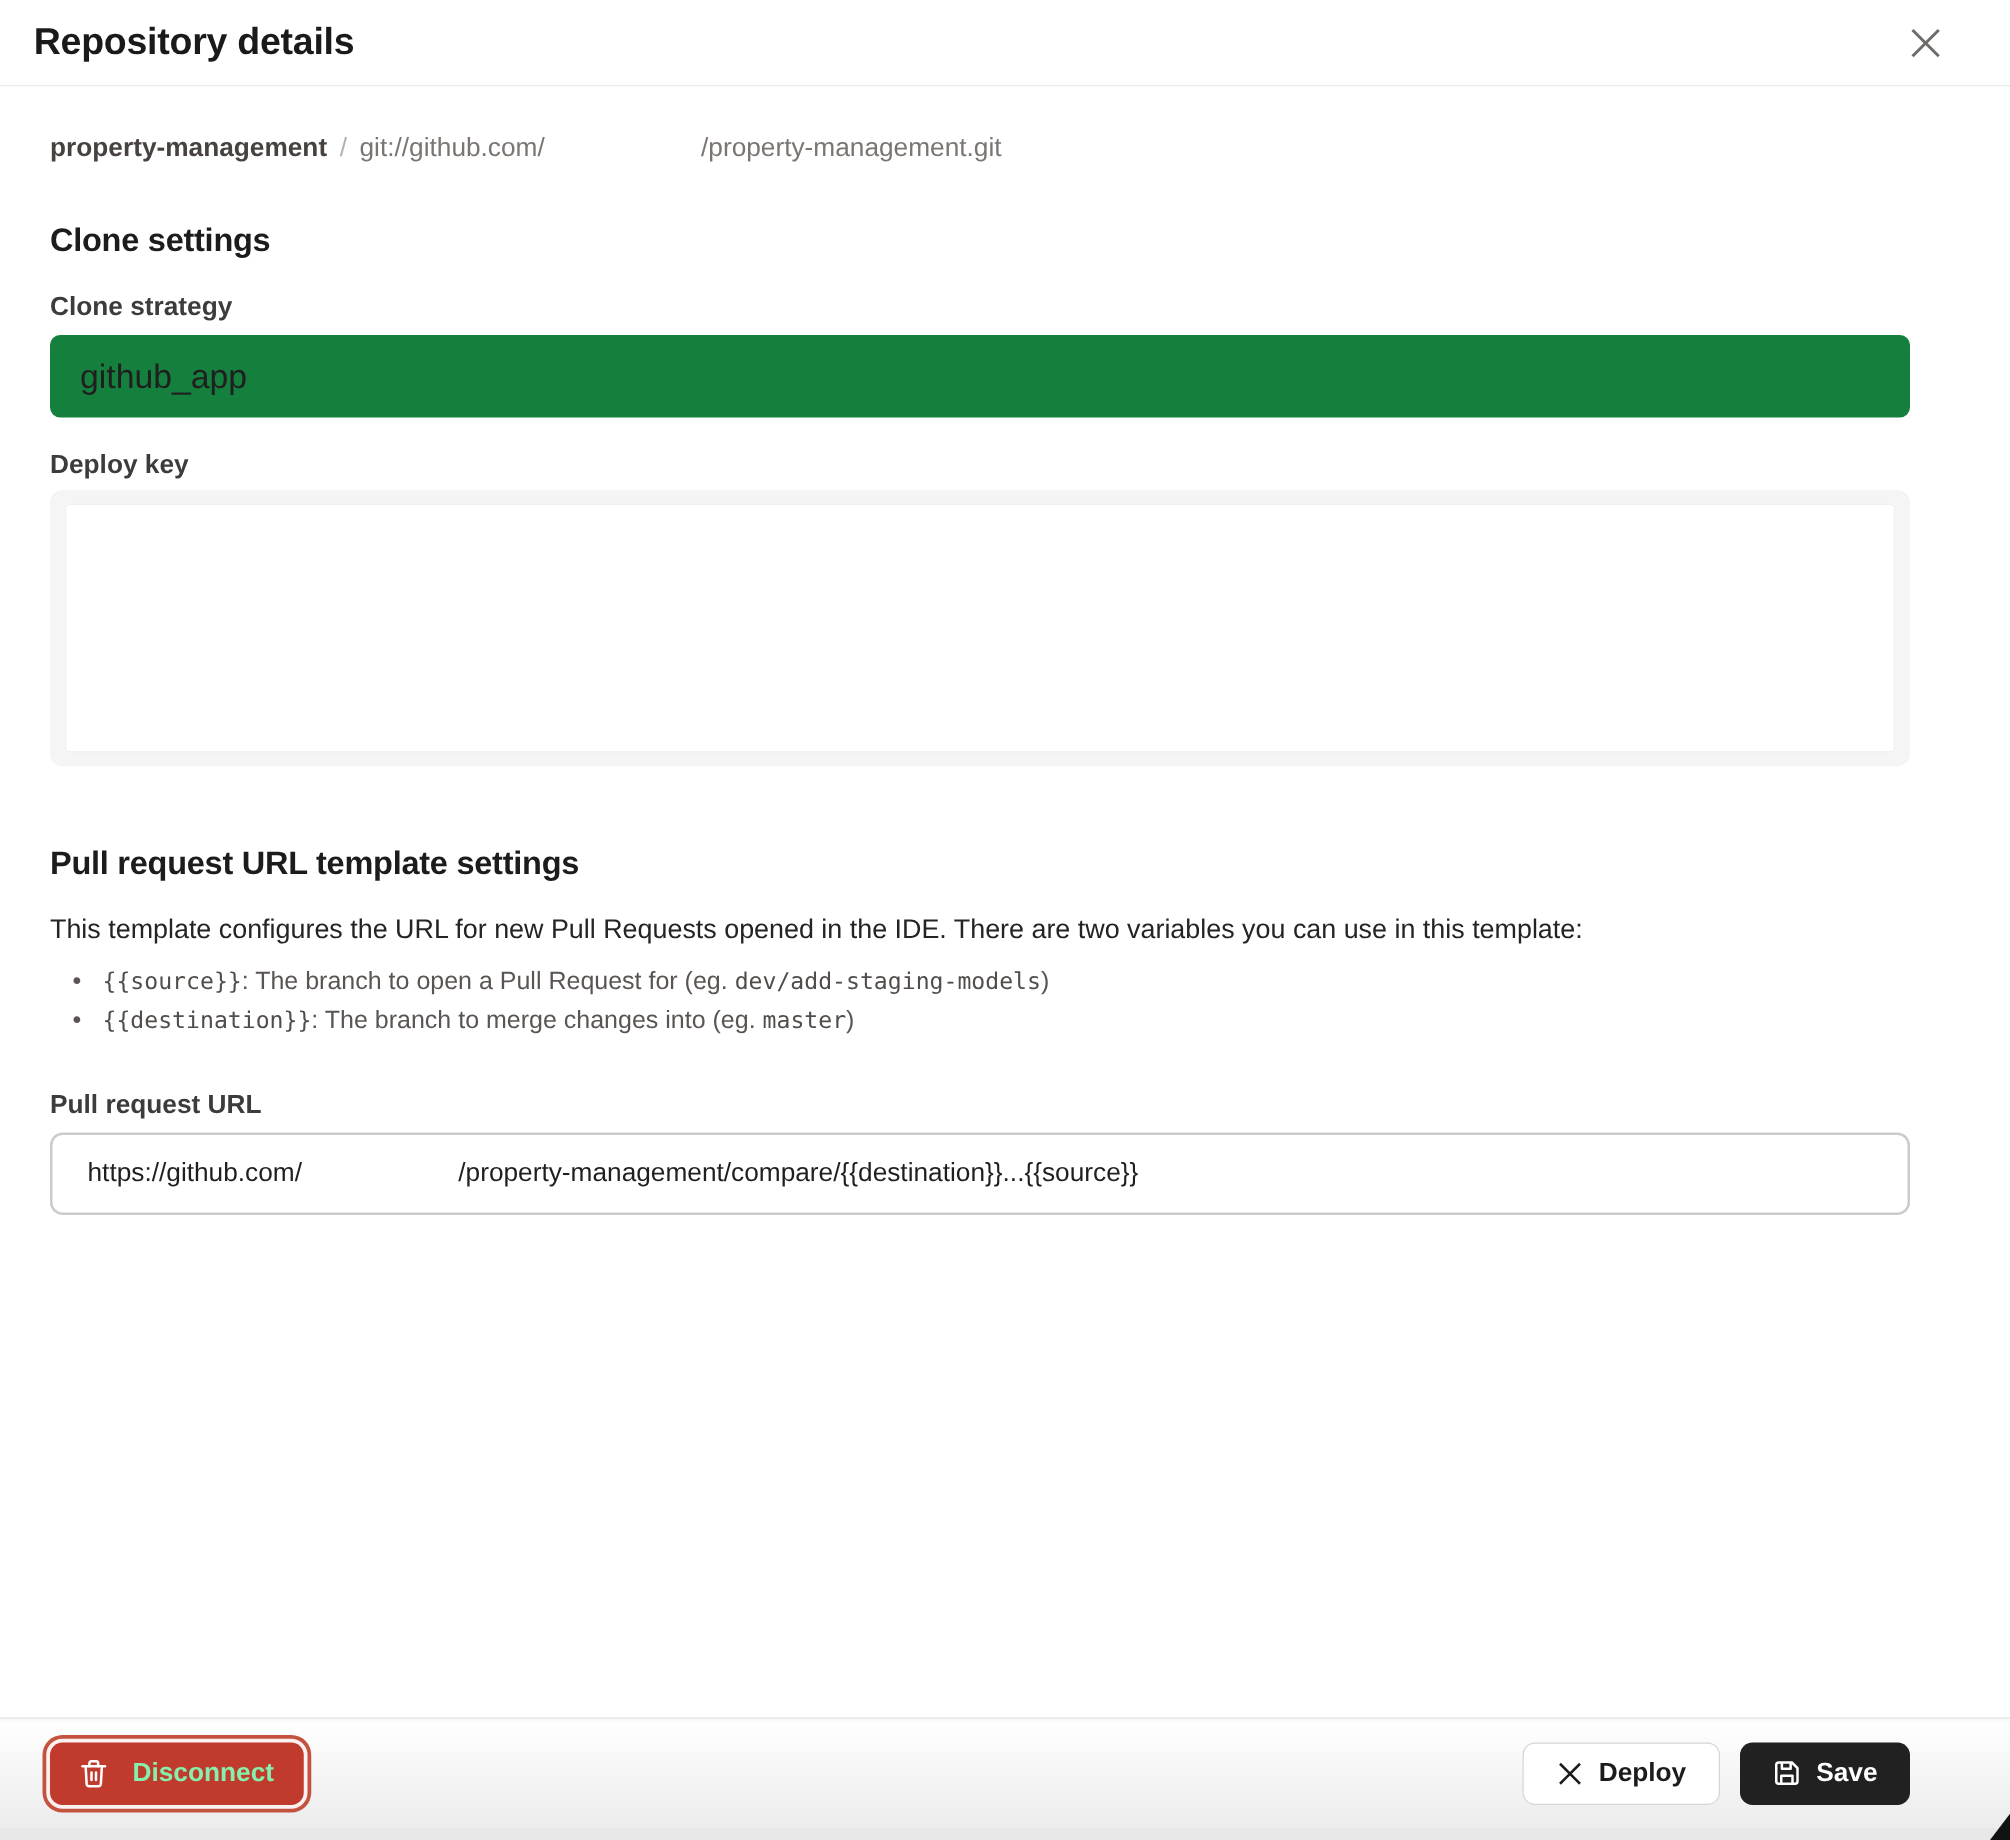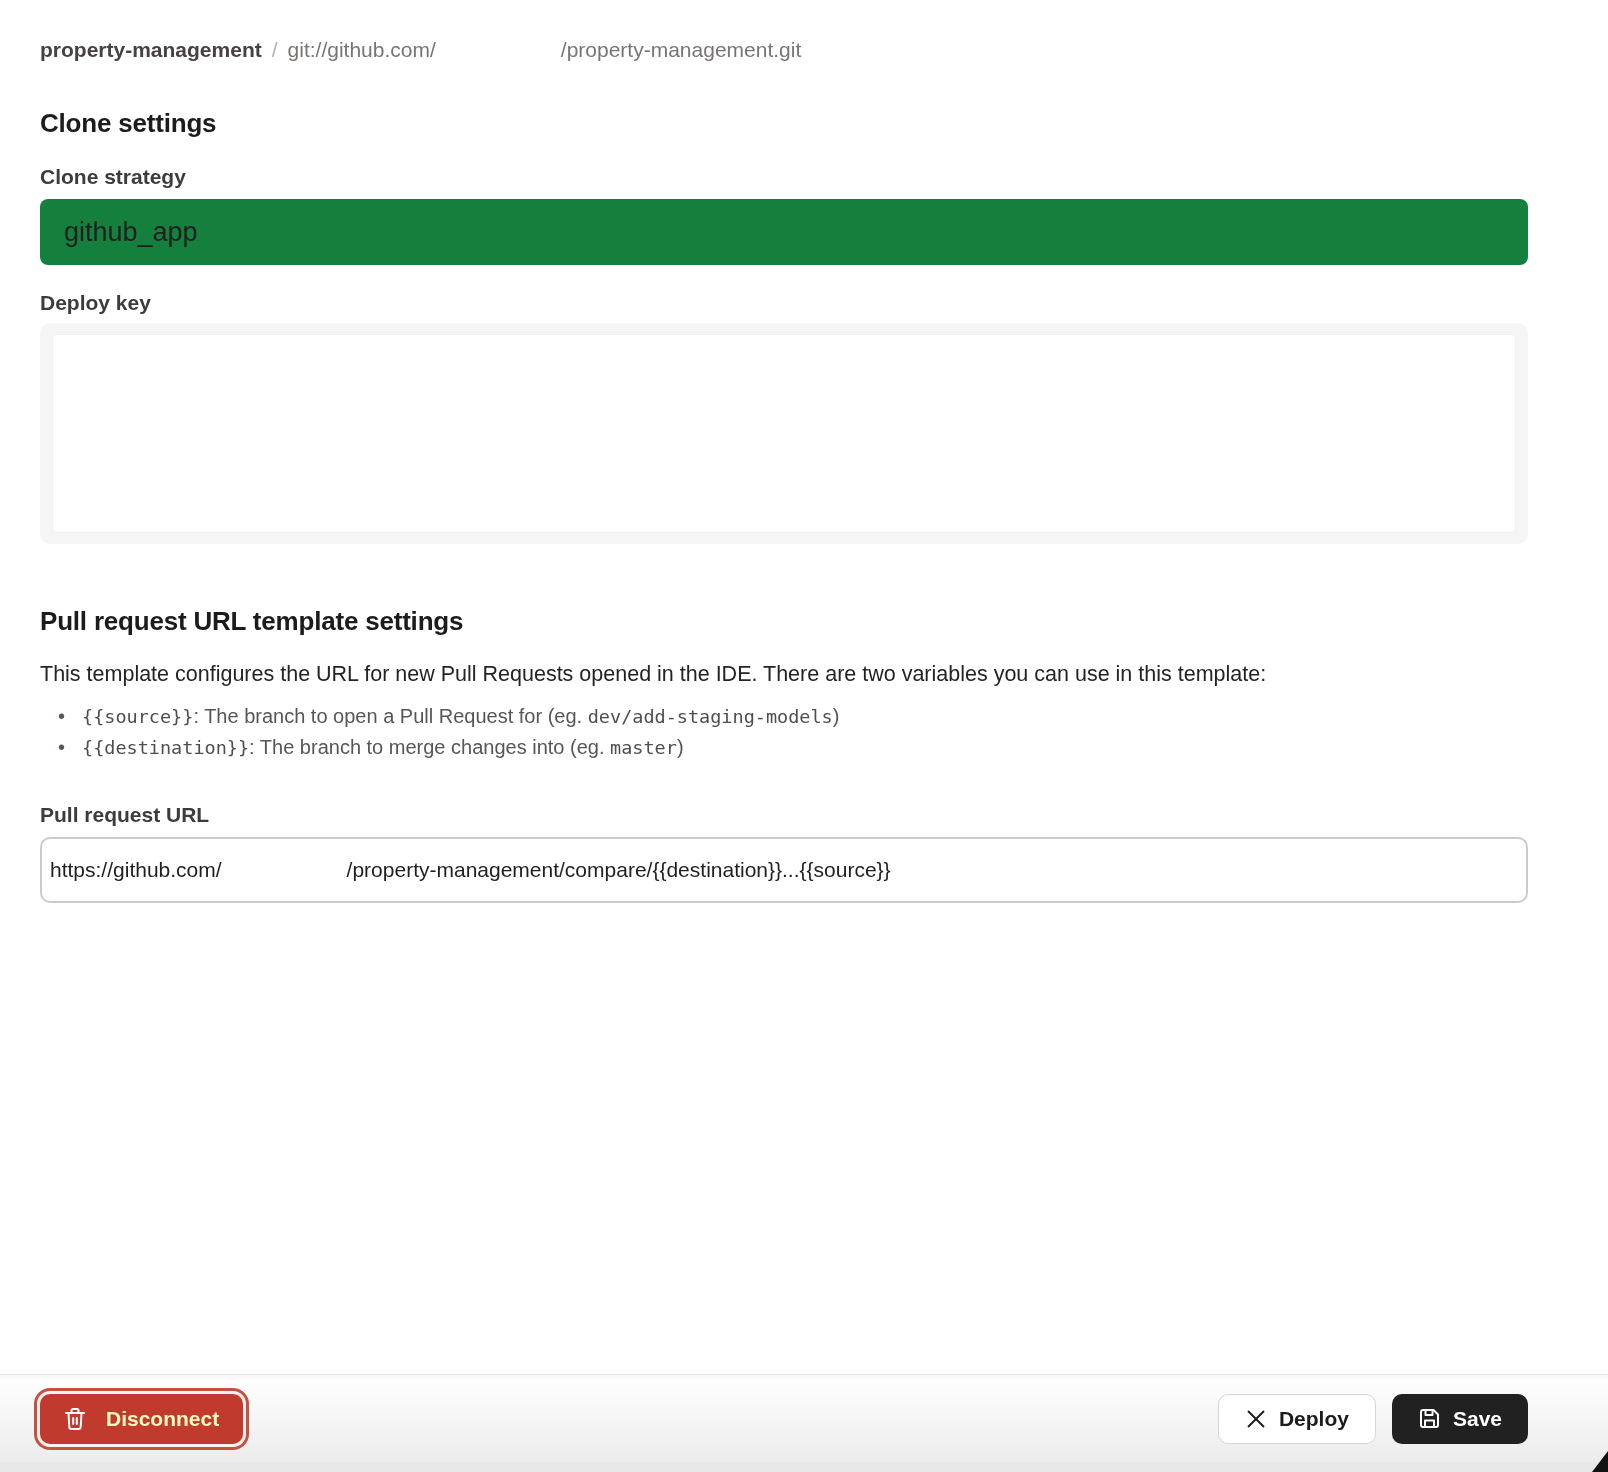--- a/index.html
+++ b/index.html
@@ -106,21 +106,21 @@
     color: #514d4b;
   }
   .pr-url-label { margin-top: 40px; }
   .url-input {
     margin-top: 10px;
     width: 100%; height: 66px;
     background: #ffffff;
     border: 2px solid #cbcbcb;
     border-radius: 10px;
     display: flex; align-items: center;
-    padding: 0 8px;
+    padding: 0 28px;
     font-size: 21px; color: #1f1f1f;
     white-space: pre;
     cursor: text;
   }
   
   .modal-footer {
     flex: 0 0 88px;
     border-top: 1px solid #e2e2e2;
     background: linear-gradient(#ffffff, #ececec);
     box-shadow: inset 0 6px 6px -6px rgba(0,0,0,0.07);
@@ -134,21 +134,21 @@
   .btn {
     display: inline-flex; align-items: center; gap: 12px;
     border-radius: 10px;
     font-family: "Liberation Sans", sans-serif;
     font-size: 21px; font-weight: 700;
     cursor: pointer;
     height: 50px; padding: 0 24px;
     border: none;
   }
   .btn-danger {
-    background: #c03b2d; color: #fef9c3;
+    background: #c03b2d; color: #86efac;
     box-shadow: 0 0 0 3px rgba(255,255,255,0.92), 0 0 0 6px #c4523e;
     gap: 20px;
   }
   .footer-spacer { flex: 1 1 auto; }
   .btn-cancel {
     background: #ffffff; color: #1c1c1c;
     border: 1.5px solid #d6d6d6;
     margin-right: 16px;
     padding: 0 26px;
   }
@@ -160,20 +160,31 @@
   .cursor-pointer {
     position: absolute; right: 0; bottom: 0;
     width: 16px; height: 21px;
   }
 </style>
 </head>
 <body>
 
 <div class="modal">
 
+  <header class="modal-header">
+    <div class="modal-title">Repository details</div>
+    <button class="close-btn">
+      <span class="icon">
+        <svg width="29" height="29" viewBox="0 0 29 29">
+          <line x1="4" y1="4" x2="25" y2="25" stroke="#6f6b69" stroke-width="2.4"></line>
+          <line x1="25" y1="4" x2="4" y2="25" stroke="#6f6b69" stroke-width="2.4"></line>
+        </svg>
+      </span>
+    </button>
+  </header>
 
   <div class="content">
 
     <div class="breadcrumb">
       <span class="repo-name">property-management</span><span class="crumb-sep">/</span><span class="repo-url">git://github.com/</span><span class="redacted-gap"></span><span class="repo-url">/property-management.git</span>
     </div>
 
     <h2 class="section-heading h-clone">Clone settings</h2>
 
     <label class="field-label">Clone strategy</label>

